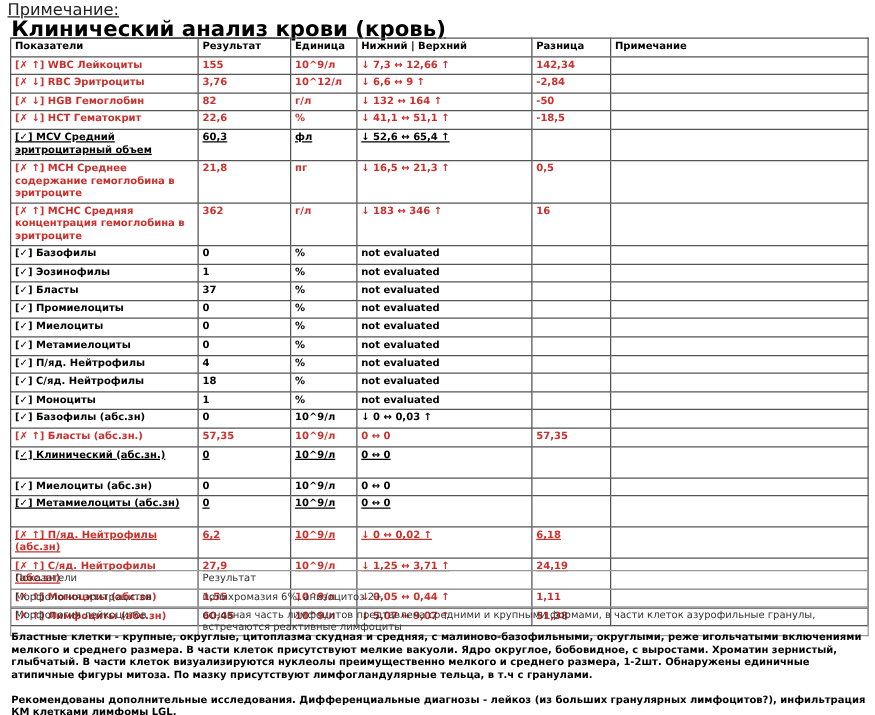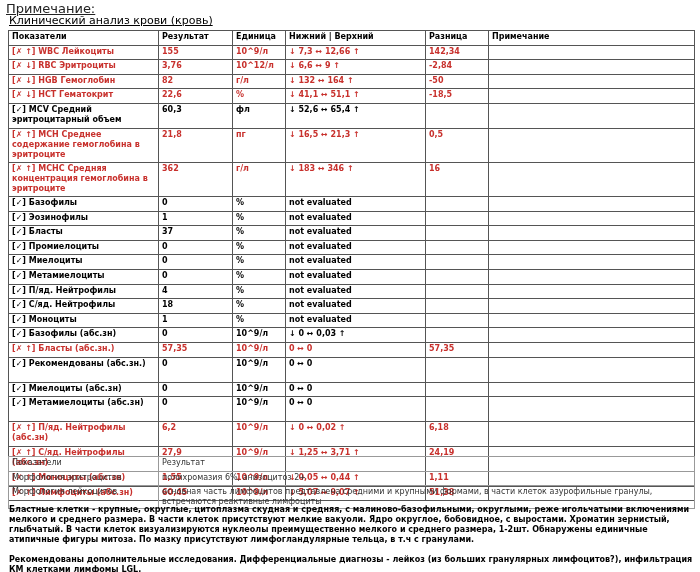--- a/index.html
+++ b/index.html
@@ -1,24 +1,24 @@
 <!DOCTYPE html>
 <html><head>
 <meta charset="utf-8">
 <style>
   html, body { margin: 0; padding: 0; background: #ffffff; }
   body { width: 700px; height: 572px; overflow: hidden; position: relative; font-family: "DejaVu Sans", sans-serif; color: #000; }
   .note-label { position: absolute; left: 6px; top: 1px; font-size: 13px; color: #222; text-decoration: underline; }
-  .title { position: absolute; left: 9px; top: 14px; font-size: 11px; font-weight: normal; text-decoration: underline; }
+  .title { position: absolute; left: 9px; top: 14px; font-size: 17px; font-weight: bold; text-decoration: underline; }
   table.main { position: absolute; left: 8px; top: 30px; width: 686px; border-collapse: collapse; table-layout: fixed; font-size: 8px; font-weight: bold; }
   table.main td { border: 1px solid #555; padding: 1px 3px; vertical-align: top; line-height: 10px; height: 11.6px; }
   table.main td.range { }
   tr.bad td { color: #c8312d; }
   tr.bad td.note { color: #000; }
-  tr.tall2 td { height: 22px; }
+  tr.tall2 td { height: 22px; text-decoration: underline; }
   tr.tall3 td { height: 31px; }
   table.morph { position: absolute; left: 8px; top: 456px; width: 686px; border-collapse: collapse; table-layout: fixed; font-size: 8px; font-weight: normal; color: #333; }
   table.morph td { border: 1px solid #999; padding: 1px 3px; vertical-align: top; line-height: 10px; height: 11.6px; }
   .conclusion { position: absolute; left: 9px; top: 505px; width: 684px; font-size: 8px; font-weight: bold; line-height: 10px; }
   .conclusion p { margin: 0 0 10px 0; }
 </style>
 </head>
 <body>
 
 <div class="note-label">Примечание:</div>
@@ -182,21 +182,21 @@
       </tr>
       <tr class="bad">
         <td>[✗ ↑] Бласты (абс.зн.)</td>
         <td>57,35</td>
         <td>10^9/л</td>
         <td class="range">0 ↔ 0</td>
         <td>57,35</td>
         <td class="note"></td>
       </tr>
       <tr class="ok tall2">
-        <td>[✓] Рекомендованы (абс.зн.)</td>
+        <td>[✓] Клинический (абс.зн.)</td>
         <td>0</td>
         <td>10^9/л</td>
         <td class="range">0 ↔ 0</td>
         <td></td>
         <td class="note"></td>
       </tr>
       <tr class="ok">
         <td>[✓] Миелоциты (абс.зн)</td>
         <td>0</td>
         <td>10^9/л</td>

